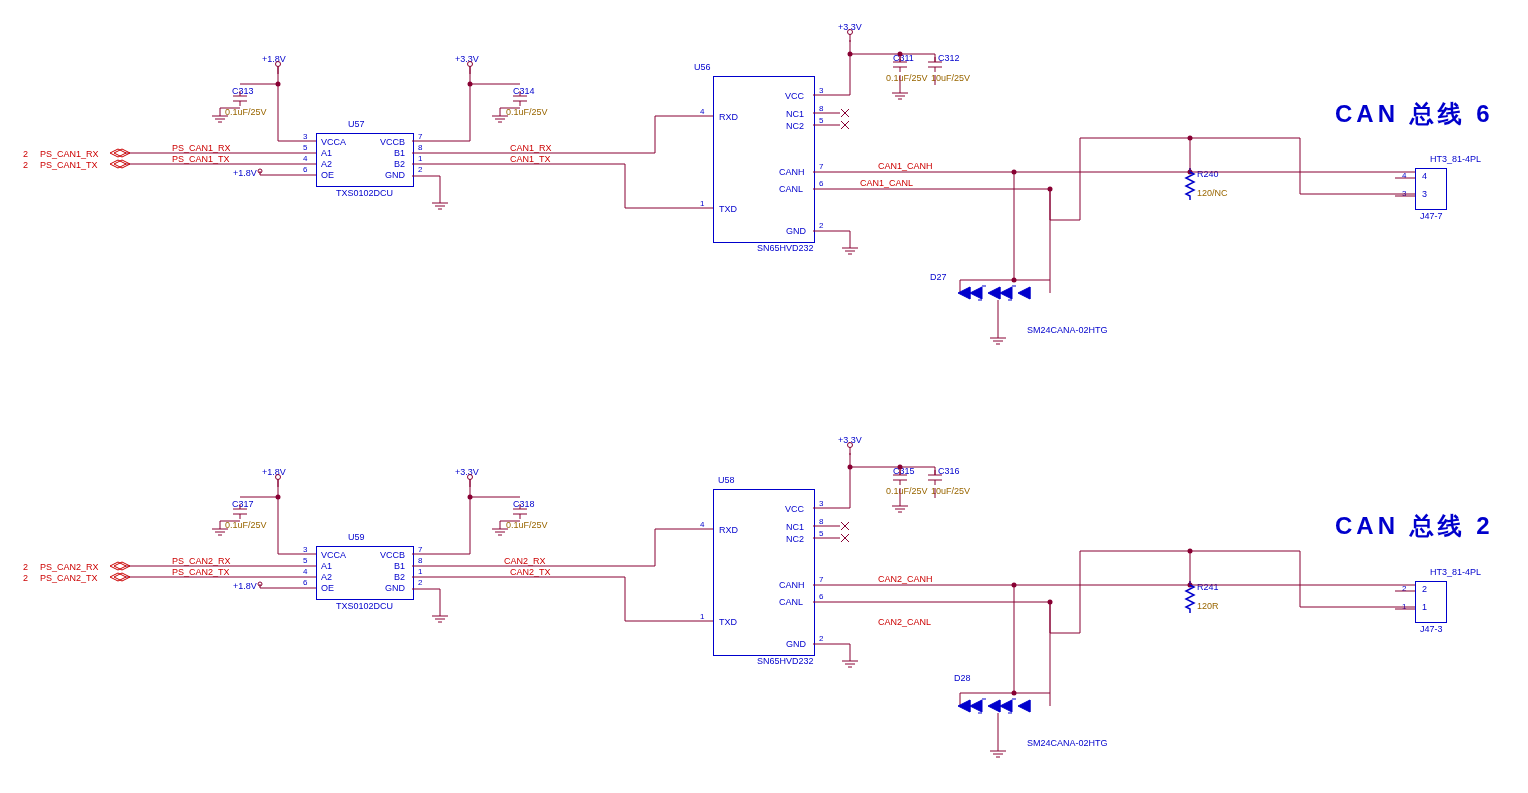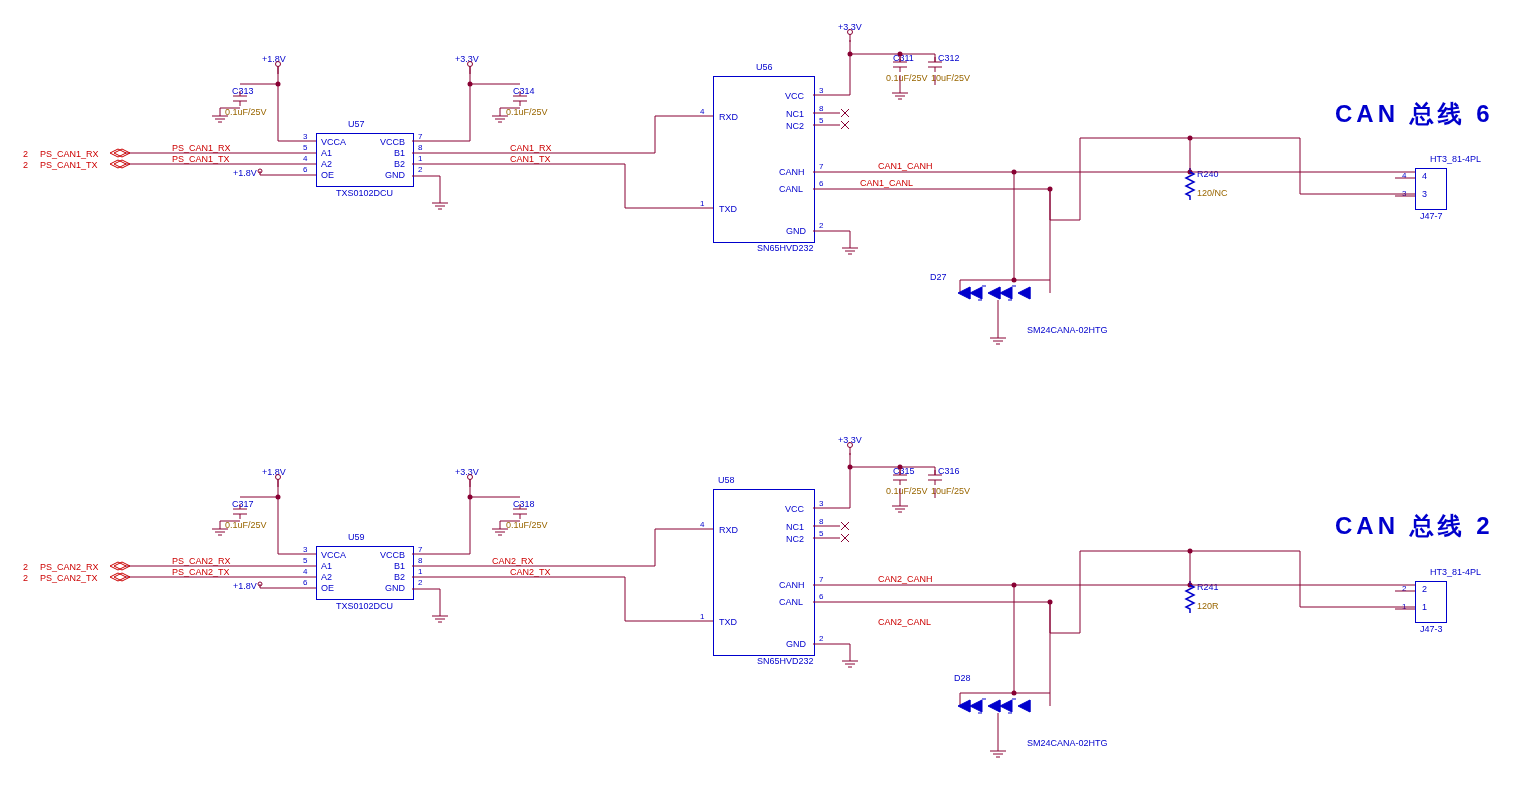--- a/index.html
+++ b/index.html
@@ -64,21 +64,21 @@
 <div class="txt pinnum" style="left:303px;top:132px">3</div>
 <div class="txt pinnum" style="left:303px;top:143px">5</div>
 <div class="txt pinnum" style="left:303px;top:154px">4</div>
 <div class="txt pinnum" style="left:303px;top:165px">6</div>
 <div class="txt pinnum" style="left:418px;top:132px">7</div>
 <div class="txt pinnum" style="left:418px;top:143px">8</div>
 <div class="txt pinnum" style="left:418px;top:154px">1</div>
 <div class="txt pinnum" style="left:418px;top:165px">2</div>
 
 <div class="chip" style="left:713px;top:76px;width:100px;height:165px"></div>
-<div class="txt blue" style="left:756px;top:62px">U56</div>
+<div class="txt blue" style="left:694px;top:62px">U56</div>
 <div class="txt blue" style="left:757px;top:243px">SN65HVD232</div>
 <div class="txt blue" style="left:785px;top:91px">VCC</div>
 <div class="txt blue" style="left:786px;top:109px">NC1</div>
 <div class="txt blue" style="left:786px;top:121px">NC2</div>
 <div class="txt blue" style="left:779px;top:167px">CANH</div>
 <div class="txt blue" style="left:779px;top:184px">CANL</div>
 <div class="txt blue" style="left:786px;top:226px">GND</div>
 <div class="txt blue" style="left:719px;top:112px">RXD</div>
 <div class="txt blue" style="left:719px;top:204px">TXD</div>
 <div class="txt pinnum" style="left:700px;top:107px">4</div>
@@ -167,21 +167,21 @@
 <div class="txt pinnum" style="left:700px;top:612px">1</div>
 <div class="txt pinnum" style="left:819px;top:499px">3</div>
 <div class="txt pinnum" style="left:819px;top:517px">8</div>
 <div class="txt pinnum" style="left:819px;top:529px">5</div>
 <div class="txt pinnum" style="left:819px;top:575px">7</div>
 <div class="txt pinnum" style="left:819px;top:592px">6</div>
 <div class="txt pinnum" style="left:819px;top:634px">2</div>
 
 <div class="txt red" style="left:172px;top:556px">PS_CAN2_RX</div>
 <div class="txt red" style="left:172px;top:567px">PS_CAN2_TX</div>
-<div class="txt red" style="left:492px;top:556px">CAN2_RX</div>
+<div class="txt red" style="left:504px;top:556px">CAN2_RX</div>
 <div class="txt red" style="left:510px;top:567px">CAN2_TX</div>
 <div class="txt red" style="left:878px;top:574px">CAN2_CANH</div>
 <div class="txt red" style="left:878px;top:617px">CAN2_CANL</div>
 
 <div class="txt blue" style="left:954px;top:673px">D28</div>
 <div class="txt blue" style="left:1027px;top:738px">SM24CANA-02HTG</div>
 
 <div class="txt blue" style="left:1197px;top:582px">R241</div>
 <div class="txt brown" style="left:1197px;top:601px">120R</div>
 

